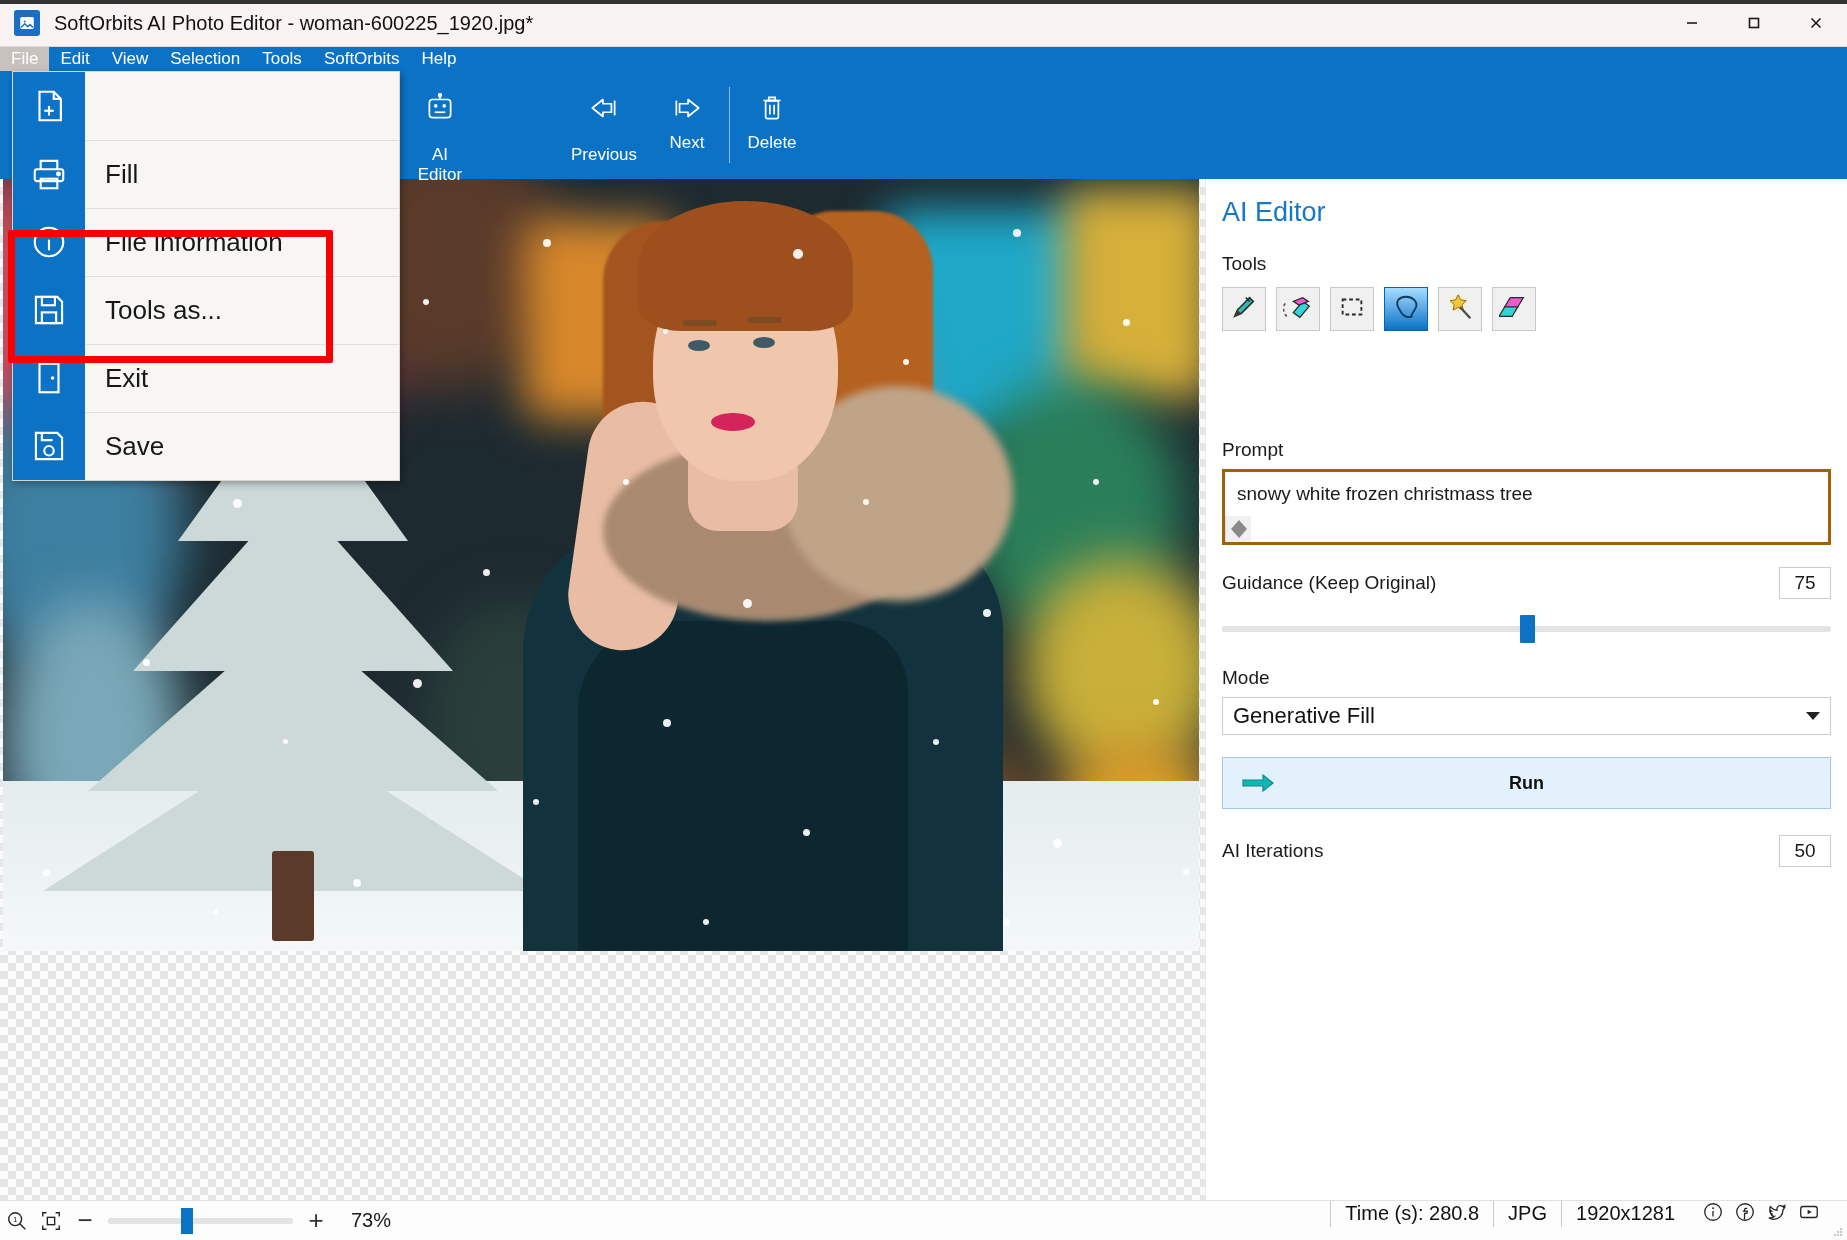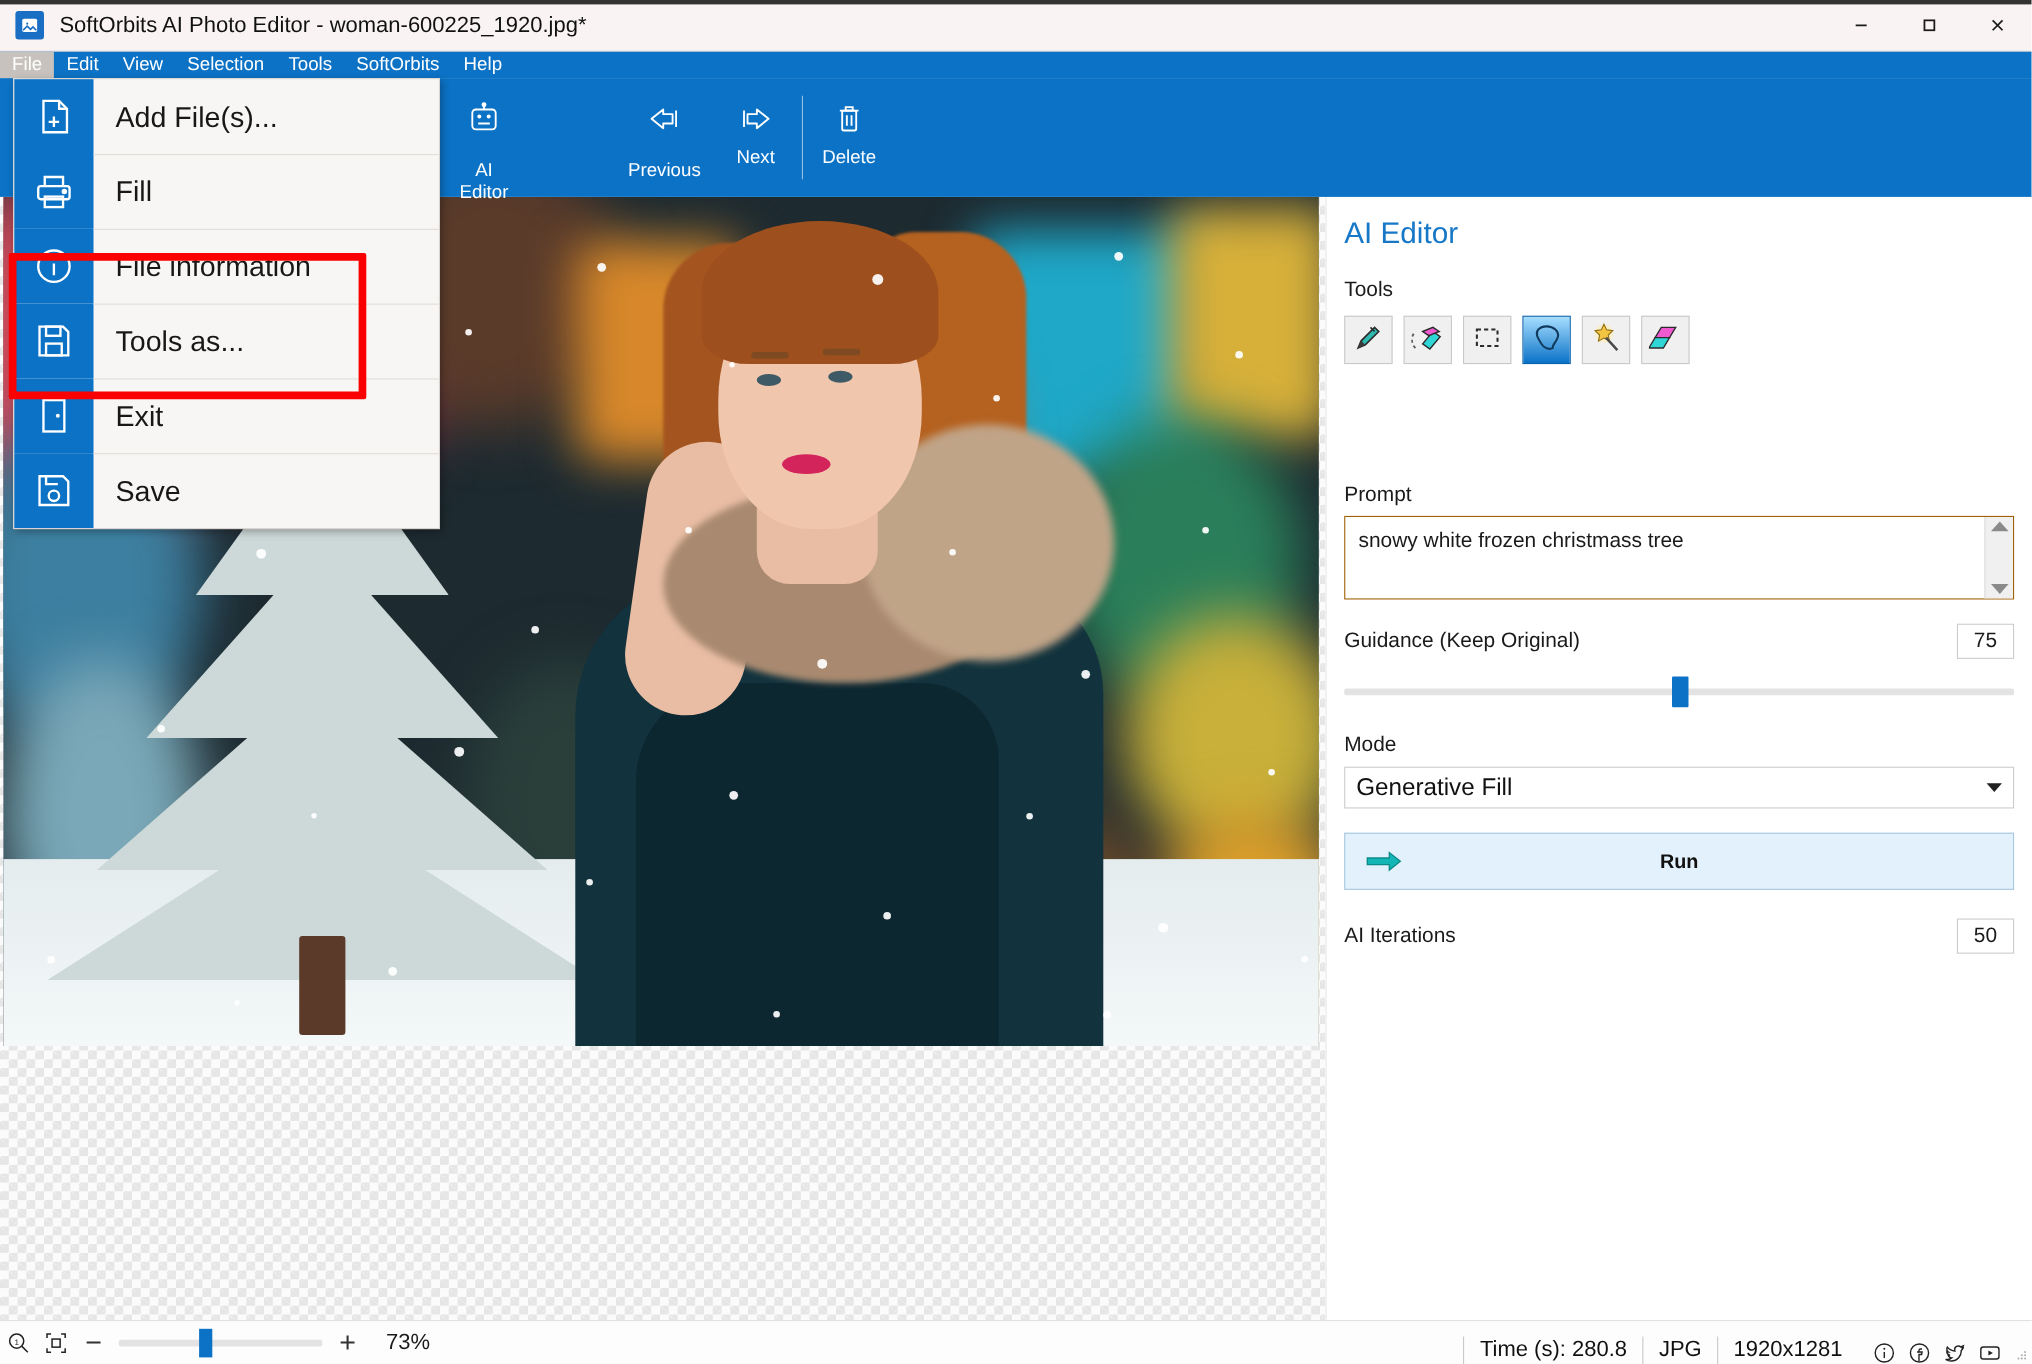--- a/index.html
+++ b/index.html
@@ -206,21 +206,21 @@
     display: flex; align-items: center; justify-content: center;
   }
   .tool-btn.selected {
     background: linear-gradient(#a6ddff, #0a72c7); border-color: #0a63ad;
   }
   .tool-btn svg { width: 30px; height: 30px; }
 
   .prompt-label { margin-top: 108px; }
   .prompt-box {
     position: relative; margin: 8px 16px 0 16px; height: 76px;
-    border: 1px solid #a16207; background: #fff; display: flex;
+    border: 3px solid #a16207; background: #fff; display: flex; flex-direction: column;
   }
   .prompt-text {
     flex: 1; padding: 11px 12px; font-size: 19px; color: #1a1a1a;
     font-family: "Liberation Sans", sans-serif;
   }
   .prompt-scroll {
     width: 26px; background: #f0f0f0; border-left: 1px solid #dcdcdc;
     display: flex; flex-direction: column; justify-content: space-between;
     align-items: center; padding: 4px 0;
   }
@@ -276,21 +276,21 @@
   .zoom-minus, .zoom-plus {
     width: 34px; display: flex; align-items: center; justify-content: center;
     font-size: 26px; color: #333;
   }
   .zoom-slider { position: relative; width: 185px; height: 26px; margin: 0 6px; }
   .zoom-track { position: absolute; left: 0; top: 10px; width: 100%; height: 6px;
     background: #e3e3e3; border-radius: 2px; }
   .zoom-thumb { position: absolute; top: 0; left: 73px; width: 12px; height: 26px;
     background: #0c72c5; }
   .zoom-pct { font-size: 20px; color: #1a1a1a; margin-left: 18px; }
-  .sb-right { margin-left: auto; display: flex; align-items: flex-end; height: 40px; padding-left: 12px; }
+  .sb-right { margin-left: auto; display: flex; align-items: flex-start; height: 40px; padding-left: 12px; }
   .sb-cell {
     padding: 0 14px; font-size: 20px; color: #111; height: 26px;
     display: flex; align-items: center; border-left: 1px solid #c9c9c9;
   }
   .sb-social { display: flex; align-items: center; padding-left: 8px; }
   .sb-social .sb-ico { width: 32px; }
   .sb-grip { width: 22px; height: 40px; display:flex;align-items:flex-end;justify-content:flex-end; padding:0 3px 3px 0;}
 </style>
 </head>
 <body>
@@ -649,23 +649,20 @@
   <div class="dropdown">
     <div class="dd-item">
       <div class="dd-ico">
         <svg viewBox="0 0 32 32" fill="none" stroke="#ffffff" stroke-width="1.8">
           <path d="M8 4h12l6 6v18H8z"></path>
             <path d="M20 4v6h6"></path>
           <line x1="16" y1="16" x2="16" y2="24"></line>
             <line x1="12" y1="20" x2="20" y2="20"></line>
         </svg>
       </div>
-      <div class="dd-text-wrap">
-        <span class="dd-label">Add File(s)...</span>
-      </div>
     </div>
 
     <div class="dd-item">
       <div class="dd-ico">
         <svg viewBox="0 0 32 32" fill="none" stroke="#ffffff" stroke-width="1.8">
           <path d="M9 12V5h14v7"></path>
             <rect x="4" y="12" width="24" height="10" rx="2"></rect>
           <rect x="9" y="20" width="14" height="8"></rect>
             <circle cx="24" cy="16" r="1.2" fill="#fff"></circle>
         </svg>

